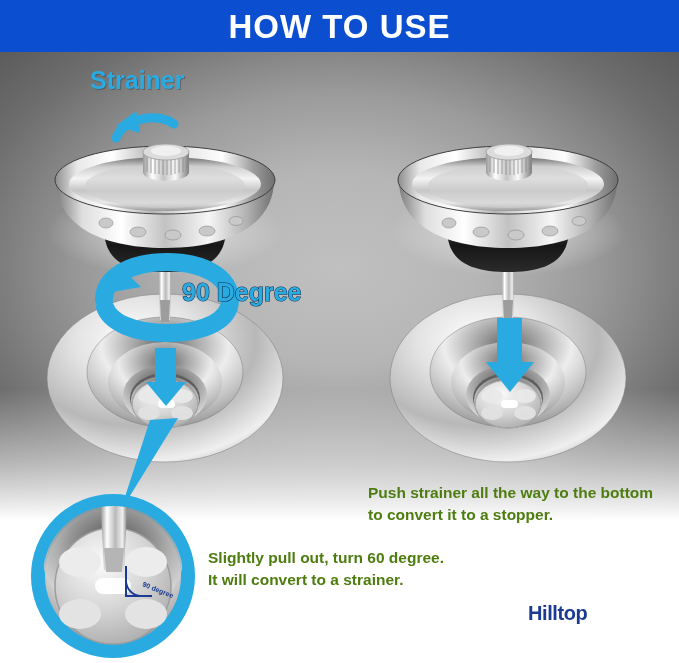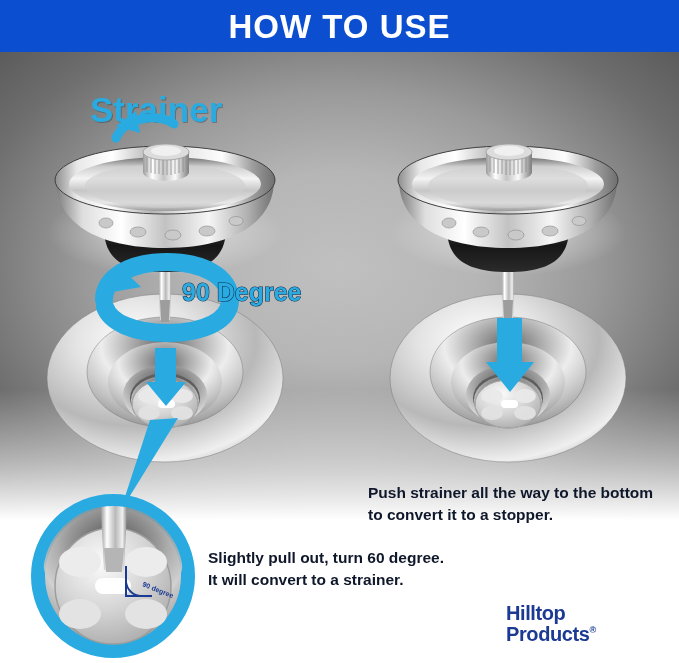--- a/index.html
+++ b/index.html
@@ -41,50 +41,50 @@
     position:absolute;left:0;top:52px;width:679px;height:468px;
     background:linear-gradient(to bottom, rgba(255,255,255,0) 72%, rgba(255,255,255,0.55) 88%, rgba(255,255,255,1) 100%);
     pointer-events:none;
   }
 
   
   .panel-heading{
     position:absolute;
     color:#29abe2;
     font-weight:bold;
-    font-size:35px;
+    font-size:25px;
     line-height:1;
     text-shadow:1px 1px 0 rgba(0,0,0,0.25);
     white-space:nowrap;
-    margin-top:24px;
   }
   #h-strainer{left:90px;top:68px;}
   #h-stopper{left:427px;top:68px;}
 
   
   .art{position:absolute;left:0;top:0;width:679px;height:663px;}
 
   
   .copy{
     position:absolute;
-    color:#0f172a;
+    color:#4d7c0f;
     font-weight:bold;
     font-size:15.5px;
     line-height:1.45;
     white-space:pre-line;
     font-family:"Liberation Sans", sans-serif;
   }
   #copy-stopper{left:368px;top:482px;}
   #copy-strainer{left:208px;top:547px;}
 
   
   .brand{
-    position:absolute;left:506px;top:603px;
+    position:absolute;left:528px;top:603px;
     color:#1b3a93;font-weight:bold;font-size:20px;line-height:1.05;
     letter-spacing:-0.4px;
+    text-align:right;
   }
   .brand .reg{font-size:9px;vertical-align:super;}
 
   .deg-label{
     font-size:25px;font-weight:bold;fill:#29abe2;
     stroke:#0d2b4a;stroke-width:1.1px;paint-order:stroke fill;
   }
   .mini-deg{font-size:7px;font-weight:bold;fill:#1b3a93;}
 </style>
 </head>
@@ -373,16 +373,15 @@
     </g>
   </svg>
 
   <div class="copy" id="copy-stopper">Push strainer all the way to the bottom
 to convert it to a stopper.</div>
   <div class="copy" id="copy-strainer">Slightly pull out, turn 60 degree.
 It will convert to a strainer.</div>
 
   <div class="brand">
     <div>Hilltop</div>
-    <div><span>Products</span><span class="reg">®</span></div>
   </div>
 
 </div>
 
 </body></html>

